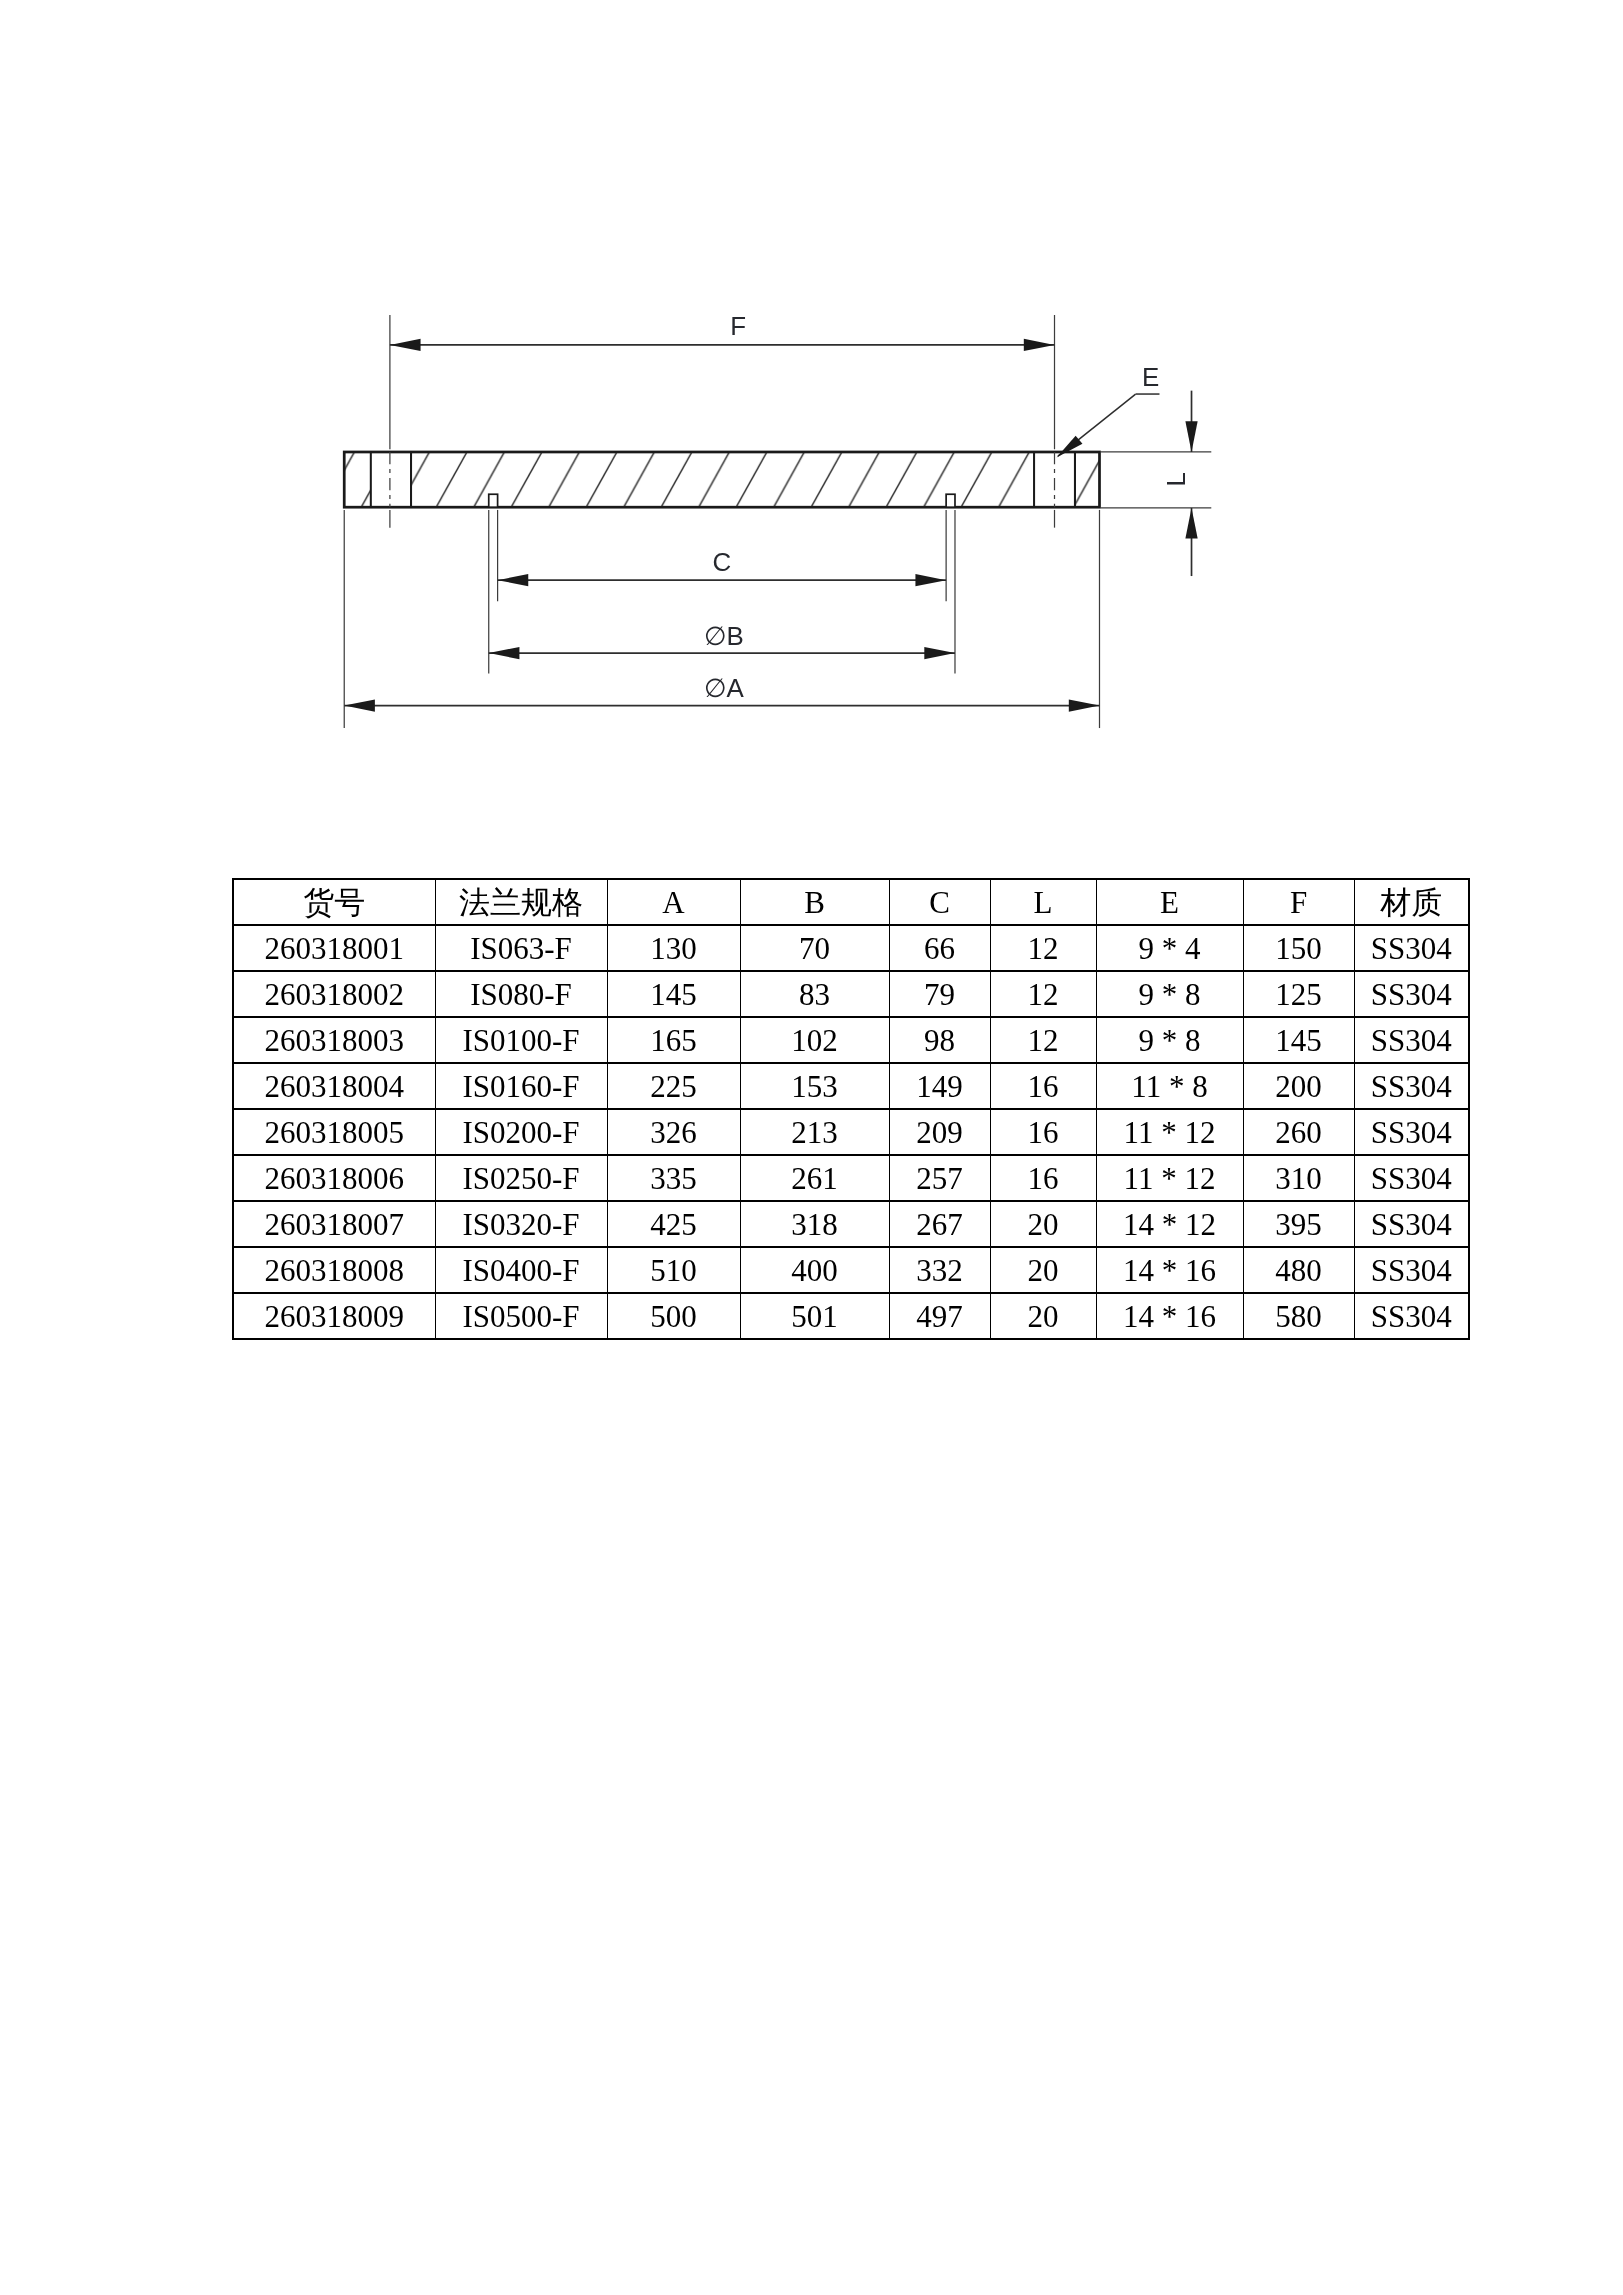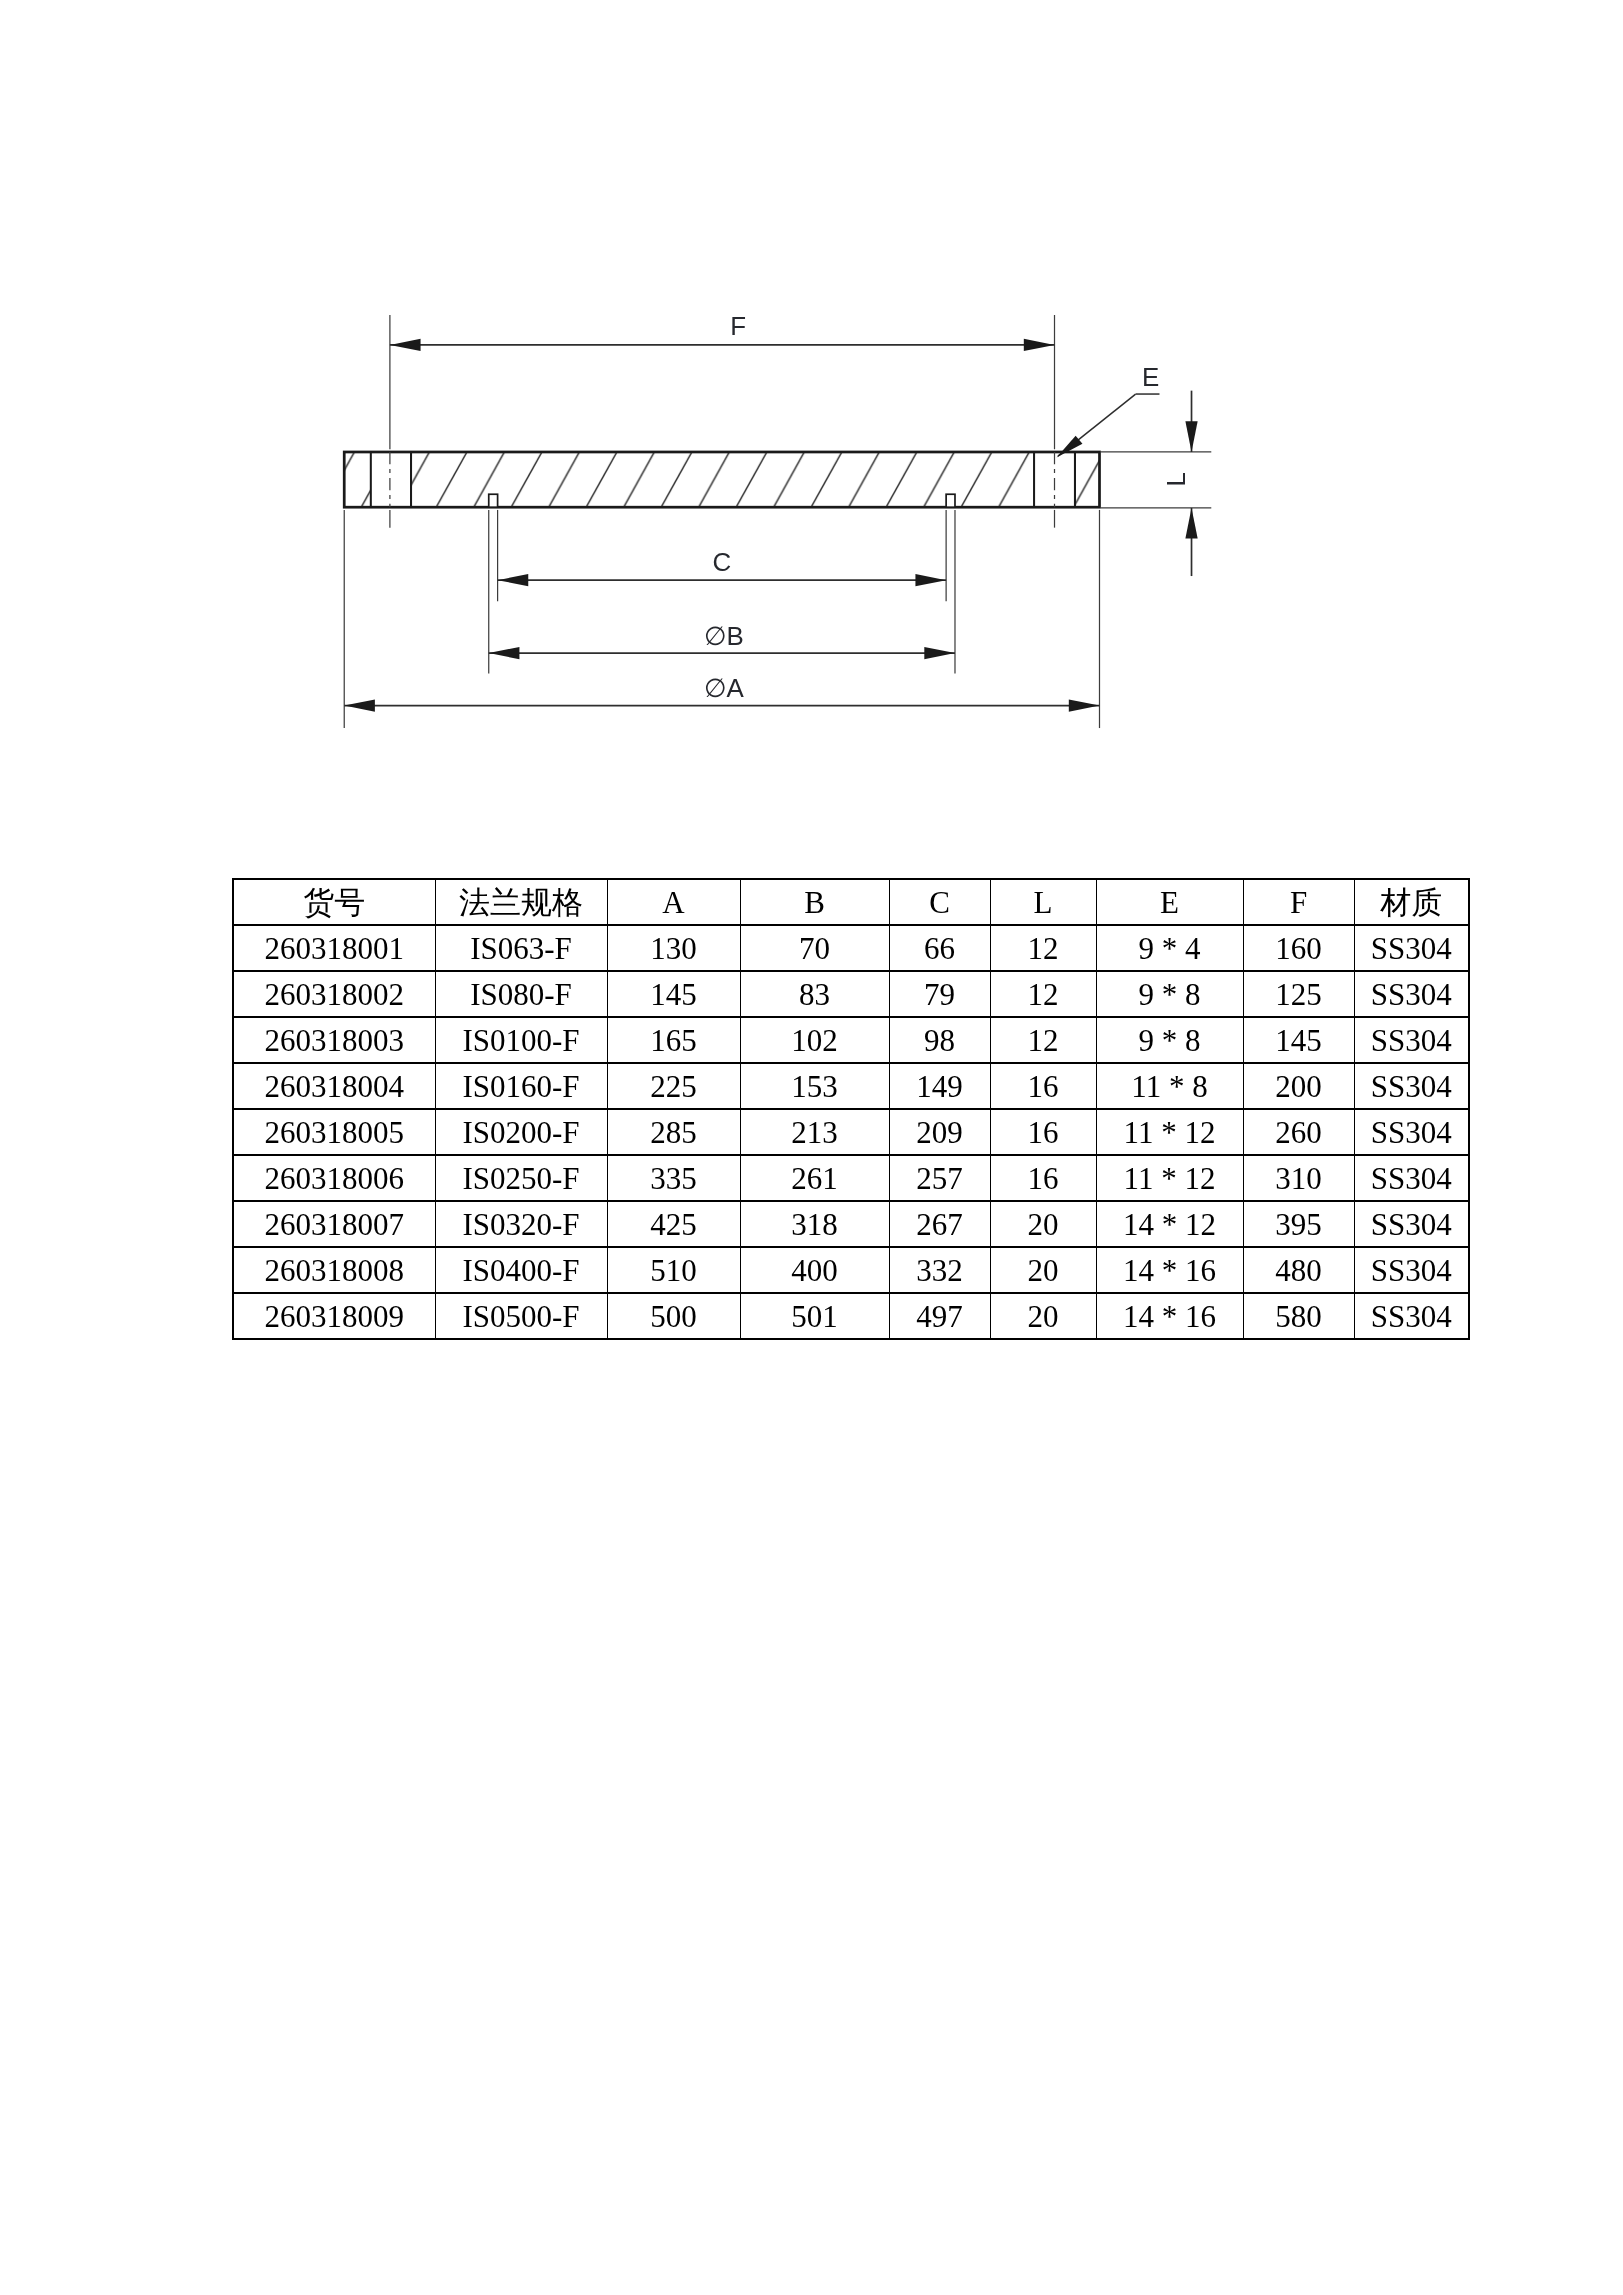--- a/index.html
+++ b/index.html
@@ -162,21 +162,21 @@
     </thead>
     <tbody>
       <tr>
         <td>260318001</td>
         <td>IS063-F</td>
         <td>130</td>
         <td>70</td>
         <td>66</td>
         <td>12</td>
         <td>9 * 4</td>
-        <td>160</td>
+        <td>150</td>
         <td>SS304</td>
       </tr>
       <tr>
         <td>260318002</td>
         <td>IS080-F</td>
         <td>145</td>
         <td>83</td>
         <td>79</td>
         <td>12</td>
         <td>9 * 8</td>
@@ -201,21 +201,21 @@
         <td>153</td>
         <td>149</td>
         <td>16</td>
         <td>11 * 8</td>
         <td>200</td>
         <td>SS304</td>
       </tr>
       <tr>
         <td>260318005</td>
         <td>IS0200-F</td>
-        <td>285</td>
+        <td>326</td>
         <td>213</td>
         <td>209</td>
         <td>16</td>
         <td>11 * 12</td>
         <td>260</td>
         <td>SS304</td>
       </tr>
       <tr>
         <td>260318006</td>
         <td>IS0250-F</td>

